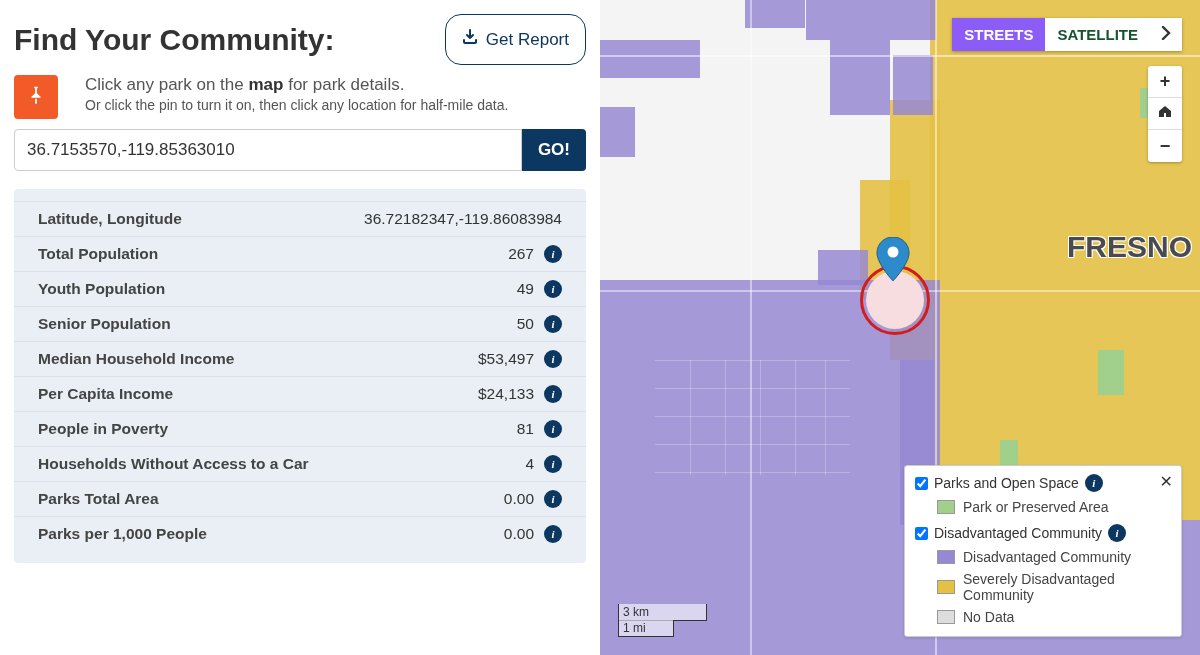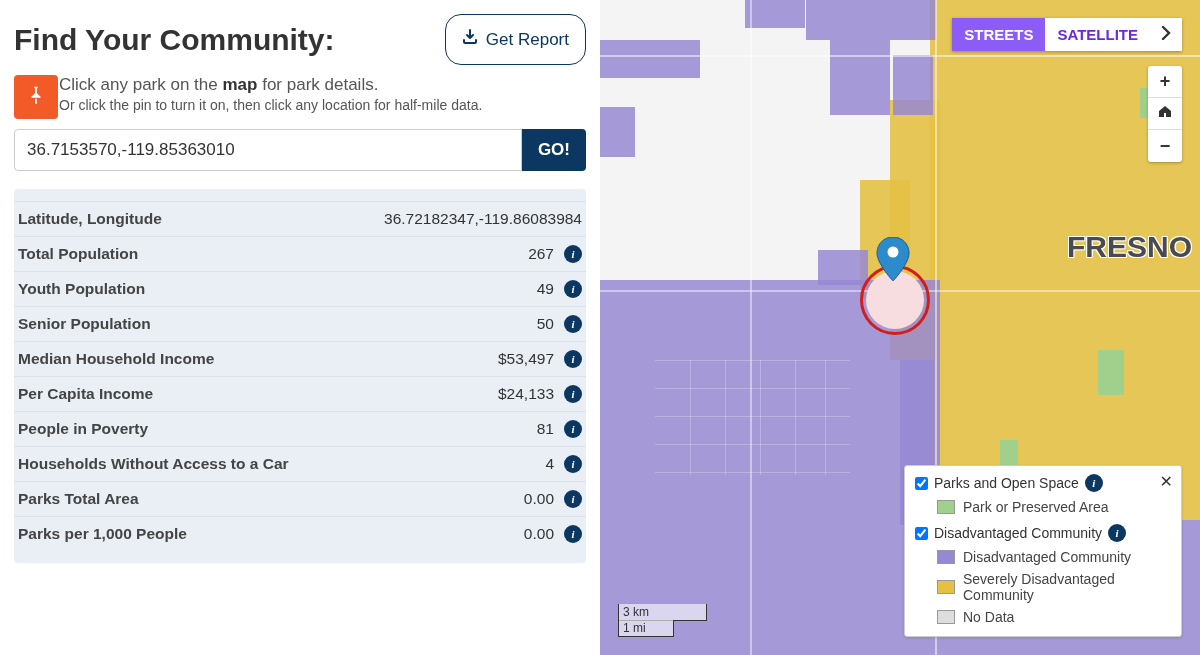--- a/index.html
+++ b/index.html
@@ -40,21 +40,21 @@
     font-size: 17px;
     font-weight: 500;
     display: flex;
     align-items: center;
     gap: 8px;
     cursor: pointer;
   }
   .instructions-row {
     display: flex;
     align-items: flex-start;
-    gap: 1px;
+    gap: 27px;
     margin-bottom: 10px;
   }
   .pin-box {
     width: 44px;
     height: 44px;
     background: #f25a27;
     border-radius: 4px;
     display: flex;
     align-items: center;
     justify-content: center;
@@ -99,21 +99,21 @@
   }
   .results-title {
     font-size: 22px;
     color: #444;
     padding: 4px 16px 12px;
   }
   .result-row {
     display: flex;
     justify-content: space-between;
     align-items: center;
-    padding: 8px 4px;
+    padding: 8px 24px;
     border-top: 1px solid #dde2ea;
     font-size: 15.5px;
   }
   .result-row .label { font-weight: 700; color: #444; }
   .result-row .value-wrap {
     display: flex;
     align-items: center;
     gap: 10px;
     color: #333;
   }
@@ -168,21 +168,21 @@
     width: 34px; height: 46px;
   }
   .map-type-bar {
     position:absolute; top: 18px; right: 18px;
     display:flex;
     box-shadow: 0 1px 3px rgba(0,0,0,0.3);
   }
   .map-type-btn {
     padding: 8px 12px;
     font-size: 15px; font-weight: 700;
-    cursor:pointer; background:#fff; color:#6d28d9;
+    cursor:pointer; background:#fff; color:#14532d;
     display:flex; align-items:center; justify-content:center;
   }
   .map-type-btn.active { background:#8b5cf6; color:#fff; }
   .map-chev { width:32px; background:#fff; }
   .map-controls {
     position:absolute; top: 66px; right: 18px;
     display:flex; flex-direction:column;
     box-shadow: 0 1px 3px rgba(0,0,0,0.3);
     background:#fff;
     border-radius:3px;

